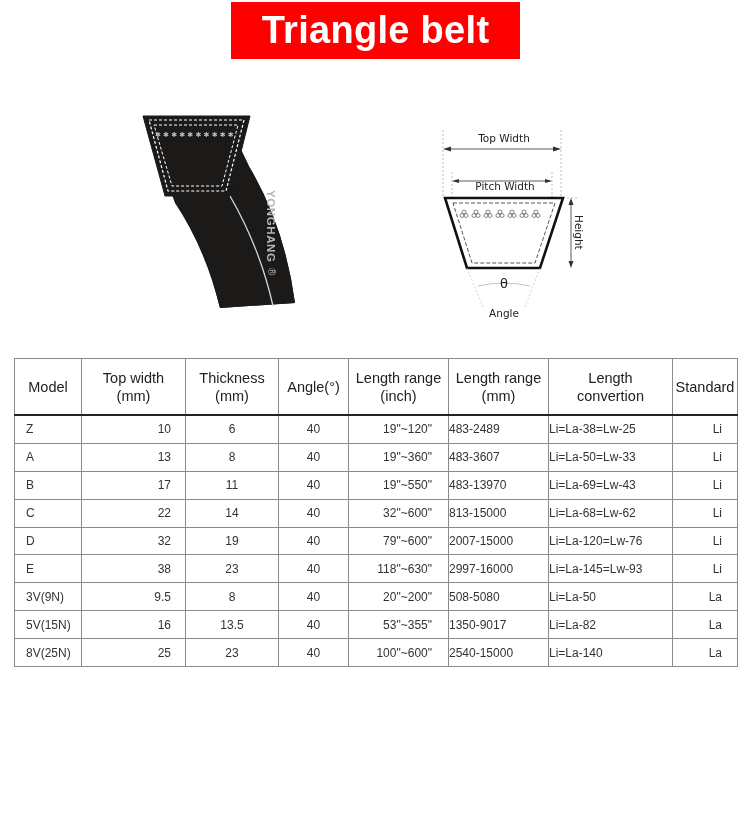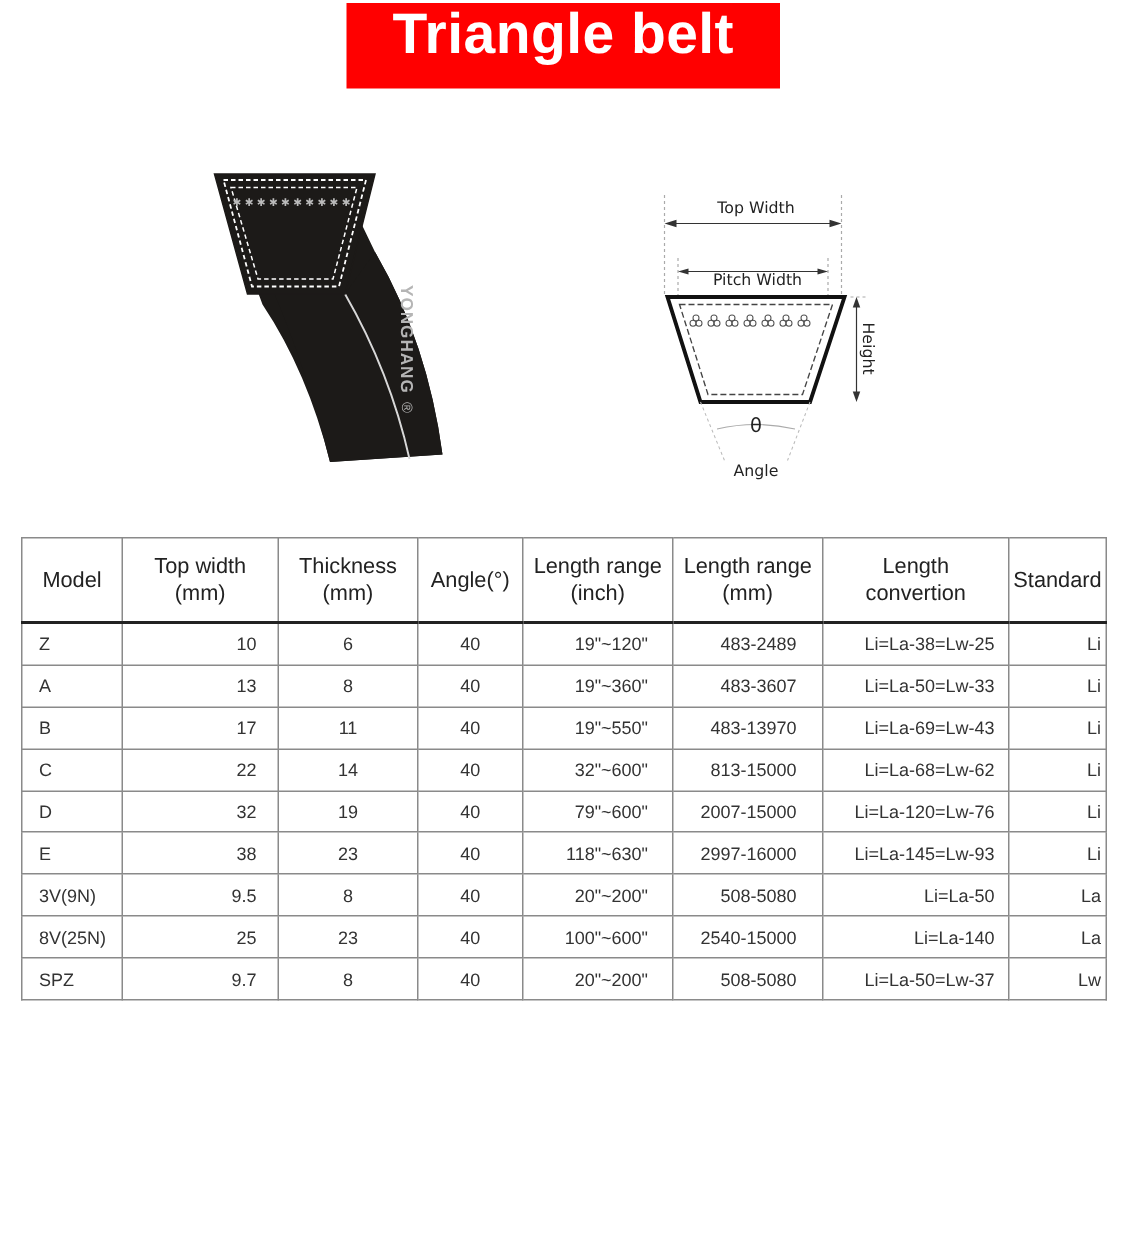--- a/index.html
+++ b/index.html
@@ -1,33 +1,33 @@
 <!DOCTYPE html>
 <html><head>
 <meta charset="utf-8">
 <style>
   html, body { margin: 0; padding: 0; background: #ffffff; }
   body { width: 750px; height: 827px; position: relative; overflow: hidden; font-family: "Liberation Sans", sans-serif; color: #222; }
-  .title-bar { position: absolute; left: 231px; top: 2px; width: 289px; height: 57px; background: #ff0000; display: flex; align-items: flex-start; justify-content: center; }
+  .title-bar { position: absolute; left: 231px; top: 2px; width: 289px; height: 57px; background: #ff0000; display: flex; align-items: center; justify-content: center; }
   .title-bar span { color: #ffffff; font-weight: bold; font-size: 38px; letter-spacing: 0.3px; font-family: "Liberation Sans", sans-serif; }
   .belt-photo { position: absolute; left: 135px; top: 108px; width: 200px; height: 210px; }
   .diagram { position: absolute; left: 425px; top: 122px; width: 175px; height: 200px; }
   .spec-table { position: absolute; left: 14px; top: 358px; border-collapse: collapse; table-layout: fixed; font-family: "Liberation Sans", sans-serif; border-radius: 31px; }
   .spec-table th, .spec-table td { border: 1px solid #8a8a8a; padding: 0; }
   .spec-table th { height: 55px; font-weight: normal; font-size: 14.5px; line-height: 18px; color: #222; text-align: center; }
   .spec-table thead tr { border-bottom: 2px solid #222; }
   .spec-table thead th { border-bottom: 2px solid #222; }
   .spec-table td { height: 26.9px; font-size: 12px; color: #333; }
   .spec-table td.model { text-align: left; padding-left: 11px; }
   .spec-table td.num { text-align: right; padding-right: 14px; }
   .spec-table td.ctr { text-align: center; }
   .spec-table td.inch { text-align: right; padding-right: 16px; }
-  .spec-table td.mm { text-align: right; padding-right: 17px; }
-  .spec-table td.conv { text-align: right; padding-right: 9px; margin-left: 21px; }
-  .spec-table td.std { text-align: right; padding-right: 3px; }
+  .spec-table td.mm { text-align: left; padding-right: 17px; }
+  .spec-table td.conv { padding-right: 9px; margin-left: 21px; }
+  .spec-table td.std { text-align: right; padding-right: 15px; }
 </style>
 </head>
 <body>
 
 <div class="title-bar">
   <span>Triangle belt</span>
 </div>
 
 <svg class="belt-photo" viewBox="0 0 200 210" xmlns="http://www.w3.org/2000/svg">
 
@@ -205,33 +205,33 @@
       <td class="model">3V(9N)</td>
       <td class="num">9.5</td>
       <td class="ctr">8</td>
       <td class="ctr">40</td>
       <td class="inch">20"~200"</td>
       <td class="mm">508-5080</td>
       <td class="conv">Li=La-50</td>
       <td class="std">La</td>
     </tr>
     <tr>
+      <td class="model">5V(15N)</td>
+      <td class="num">16</td>
+      <td class="ctr">13.5</td>
+      <td class="ctr">40</td>
+      <td class="inch">53"~355"</td>
+      <td class="mm">1350-9017</td>
+      <td class="conv">Li=La-82</td>
+      <td class="std">La</td>
+    </tr>
+    <tr>
       <td class="model">8V(25N)</td>
       <td class="num">25</td>
       <td class="ctr">23</td>
       <td class="ctr">40</td>
       <td class="inch">100"~600"</td>
       <td class="mm">2540-15000</td>
       <td class="conv">Li=La-140</td>
       <td class="std">La</td>
     </tr>
-    <tr>
-      <td class="model">SPZ</td>
-      <td class="num">9.7</td>
-      <td class="ctr">8</td>
-      <td class="ctr">40</td>
-      <td class="inch">20"~200"</td>
-      <td class="mm">508-5080</td>
-      <td class="conv">Li=La-50=Lw-37</td>
-      <td class="std">Lw</td>
-    </tr>
   </tbody>
 </table>
 
 </body></html>

